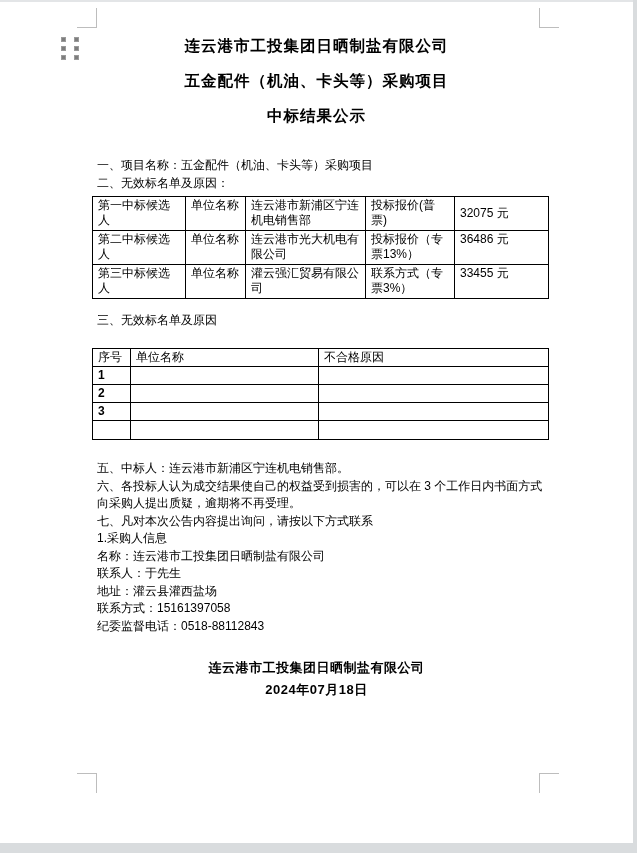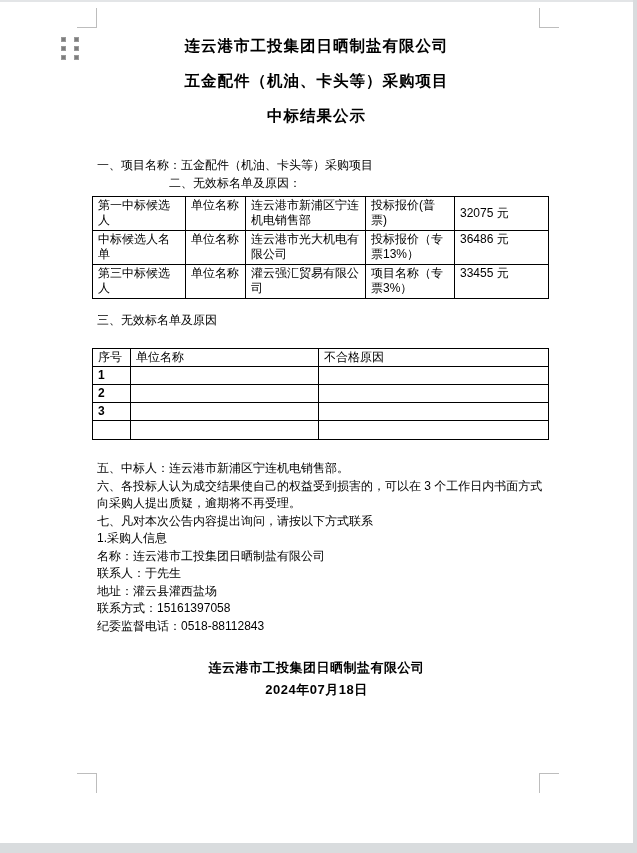--- a/index.html
+++ b/index.html
@@ -21,21 +21,21 @@
 
   
   .drag-handle { position:absolute; left:61px; top:37px; display:grid;
     grid-template-columns:repeat(2,5px); grid-auto-rows:5px; gap:4px 8px; }
   .drag-handle i { background:#7d7d7d; box-shadow:inset 0 0 0 1px #9a9a9a; }
 
   .titles { position:absolute; top:28px; left:0; right:4px; text-align:center; }
   .titles .t { line-height:35px; font-size:15.5px; font-weight:bold; letter-spacing:1px; }
 
   .body-text { font-size:12px; line-height:18px; }
-  .sec-intro { position:absolute; top:156px; left:97px;text-align:center; }
+  .sec-intro { position:absolute; top:156px; left:97px; }
   .sec3      { position:absolute; top:311px; left:97px; }
   .sec-after { position:absolute; top:460px; left:97px; width:447px; line-height:17.5px; font-size:12px; }
 
   table { border-collapse:collapse; table-layout:fixed; }
   td { border:1px solid #000; font-size:12px; line-height:15px; padding:1px 4px 1px 5px;
        vertical-align:top; overflow:hidden; word-break:break-all; }
 
   .tbl-candidates { position:absolute; top:196px; left:92px; width:456px; }
   .tbl-candidates td { height:34px; }
   .tbl-candidates .c1 { width:93px; } .tbl-candidates .c2 { width:60px; }
@@ -90,31 +90,31 @@
   <table class="tbl-candidates">
     <tbody>
         <tr>
       <td class="c1">第一中标候选人</td>
       <td class="c2">单位名称</td>
       <td class="c3">连云港市新浦区宁连机电销售部</td>
       <td class="c4">投标报价(普票)</td>
       <td class="c5 vmid">32075 元</td>
     </tr>
     <tr>
-      <td class="c1">中标候选人名单</td>
+      <td class="c1">第二中标候选人</td>
       <td class="c2">单位名称</td>
       <td class="c3">连云港市光大机电有限公司</td>
       <td class="c4">投标报价（专票13%）</td>
       <td class="c5">36486 元</td>
     </tr>
     <tr>
       <td class="c1">第三中标候选人</td>
       <td class="c2">单位名称</td>
       <td class="c3">灌云强汇贸易有限公司</td>
-      <td class="c4">项目名称（专票3%）</td>
+      <td class="c4">联系方式（专票3%）</td>
       <td class="c5">33455 元</td>
     </tr>
   </tbody>
     </table>
 
   <div class="sec3 body-text">三、无效标名单及原因</div>
 
   <table class="tbl-invalid">
     <tbody>
         <tr class="hdr">

